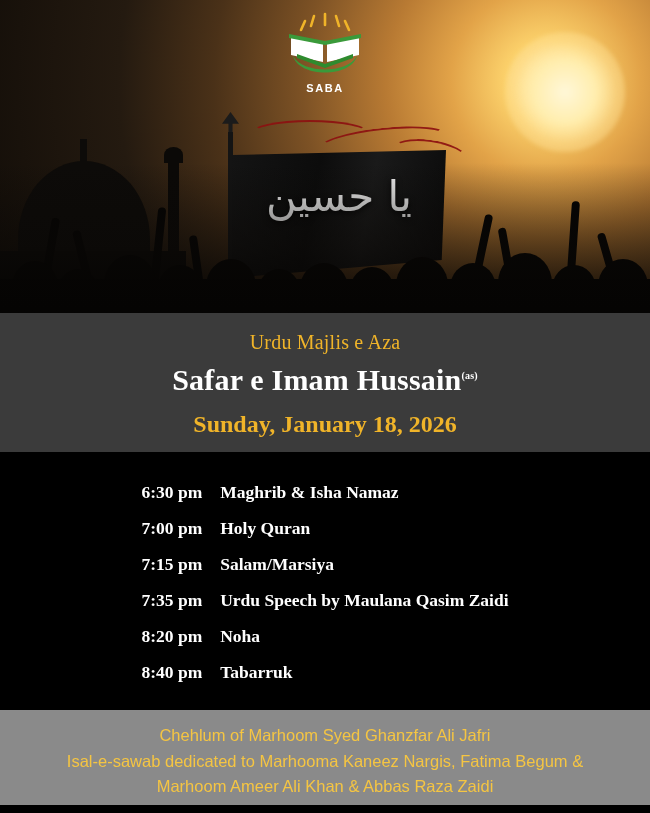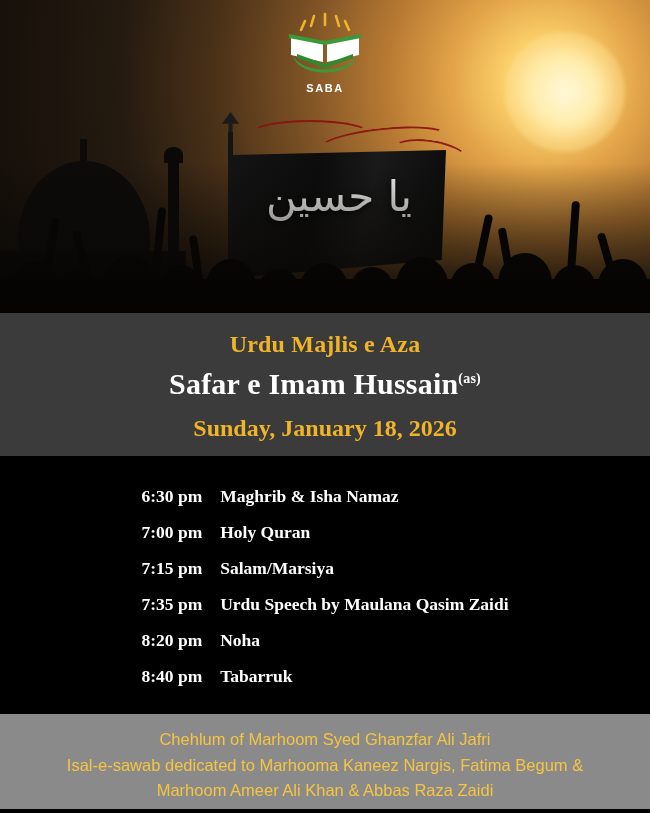--- a/index.html
+++ b/index.html
@@ -170,35 +170,35 @@
   
   .title-block {
     position: relative;
     width: 650px;
     background: #3b3b3b;
     padding: 18px 20px 14px;
     text-align: center;
   }
   .kicker {
     color: #f0b429;
-    font-size: 24px;
-    font-weight: bold;
+    font-size: 20px;
+    font-weight: normal;
     font-family: "Liberation Serif", serif;
     letter-spacing: 0.2px;
   }
   .main-title {
     margin-top: 9px;
     color: #ffffff;
     font-size: 30px;
     font-weight: bold;
     font-family: "Liberation Serif", serif;
     letter-spacing: 0.2px;
   }
   .main-title .sup {
-    font-size: 14px;
+    font-size: 10px;
     vertical-align: super;
     font-weight: bold;
     text-align: right;
   }
   .date-line {
     margin-top: 14px;
     color: #f0b429;
     font-size: 24px;
     font-weight: bold;
     font-family: "Liberation Serif", serif;

